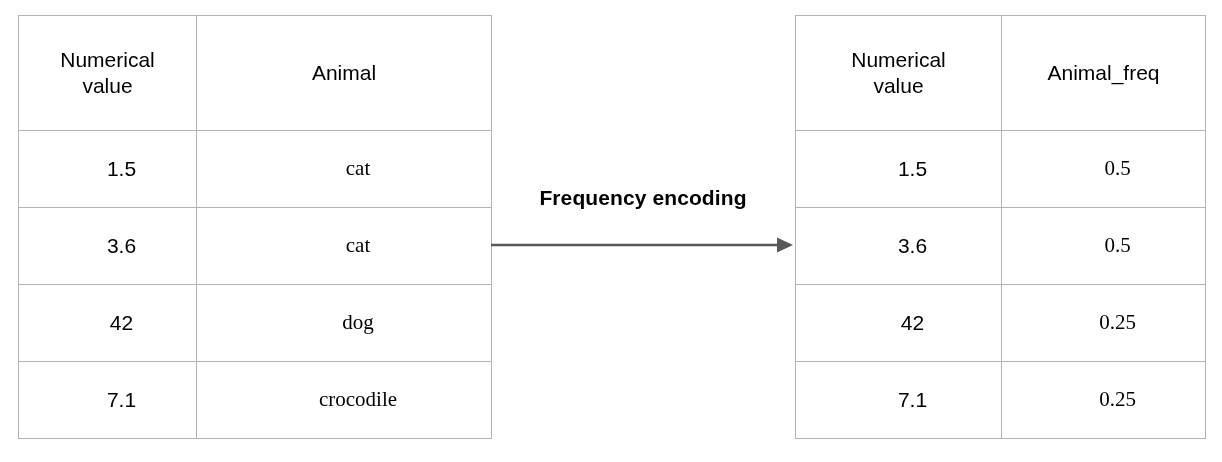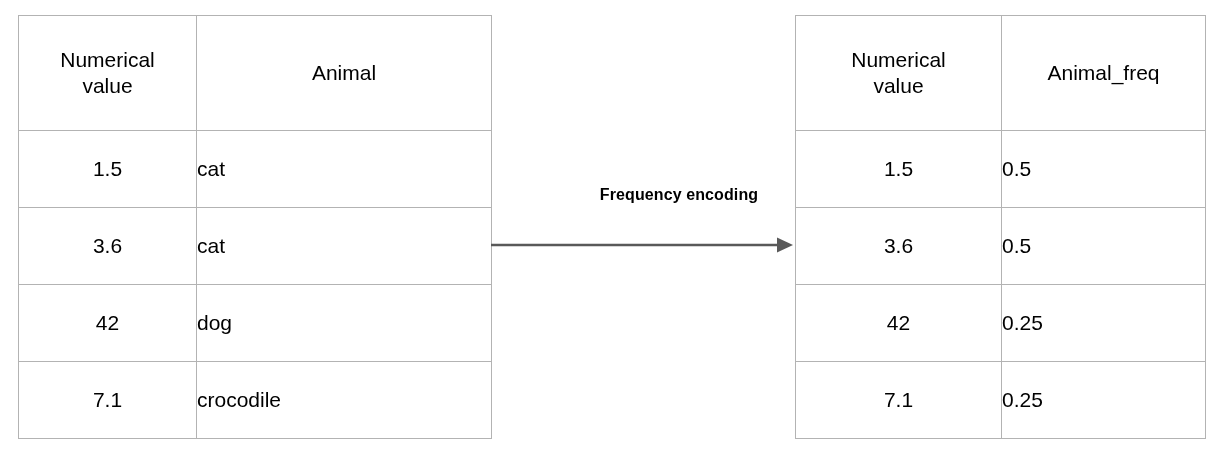--- a/index.html
+++ b/index.html
@@ -42,28 +42,30 @@
     vertical-align: middle;
     background: #ffffff;
   }
 
   .data-table th {
     text-align: center;
     height: 114px;
   }
   .data-table td {
     height: 76px;
+    padding-left: 28px;
   }
 
   .cell-center {
     text-align: center;
   }
   .cell-left {
-    text-align: left;
+    text-align: center;
     padding-left: 15px;
+    font-family: Liberation Serif, serif;
   }
 
   
   #table-source {
     left: 18px;
     top: 15px;
     width: 473px;
   }
   #table-source .col-num { width: 178px; }
   #table-source .col-animal { width: 295px; }
@@ -84,26 +86,25 @@
     top: 186px;
     width: 304px;
     height: 70px;
   }
   .transform-label {
     position: absolute;
     left: 2px;
     top: 0px;
     width: 300px;
     text-align: center;
-    font-size: 16px;
+    font-size: 21px;
     font-weight: bold;
     color: #000000;
     white-space: nowrap;
     letter-spacing: 0.1px;
-    padding-left: 36px;
   }
   .transform-arrow {
     position: absolute;
     left: 0;
     top: 48px;
     width: 304px;
     height: 22px;
     overflow: visible;
   }
 </style>

